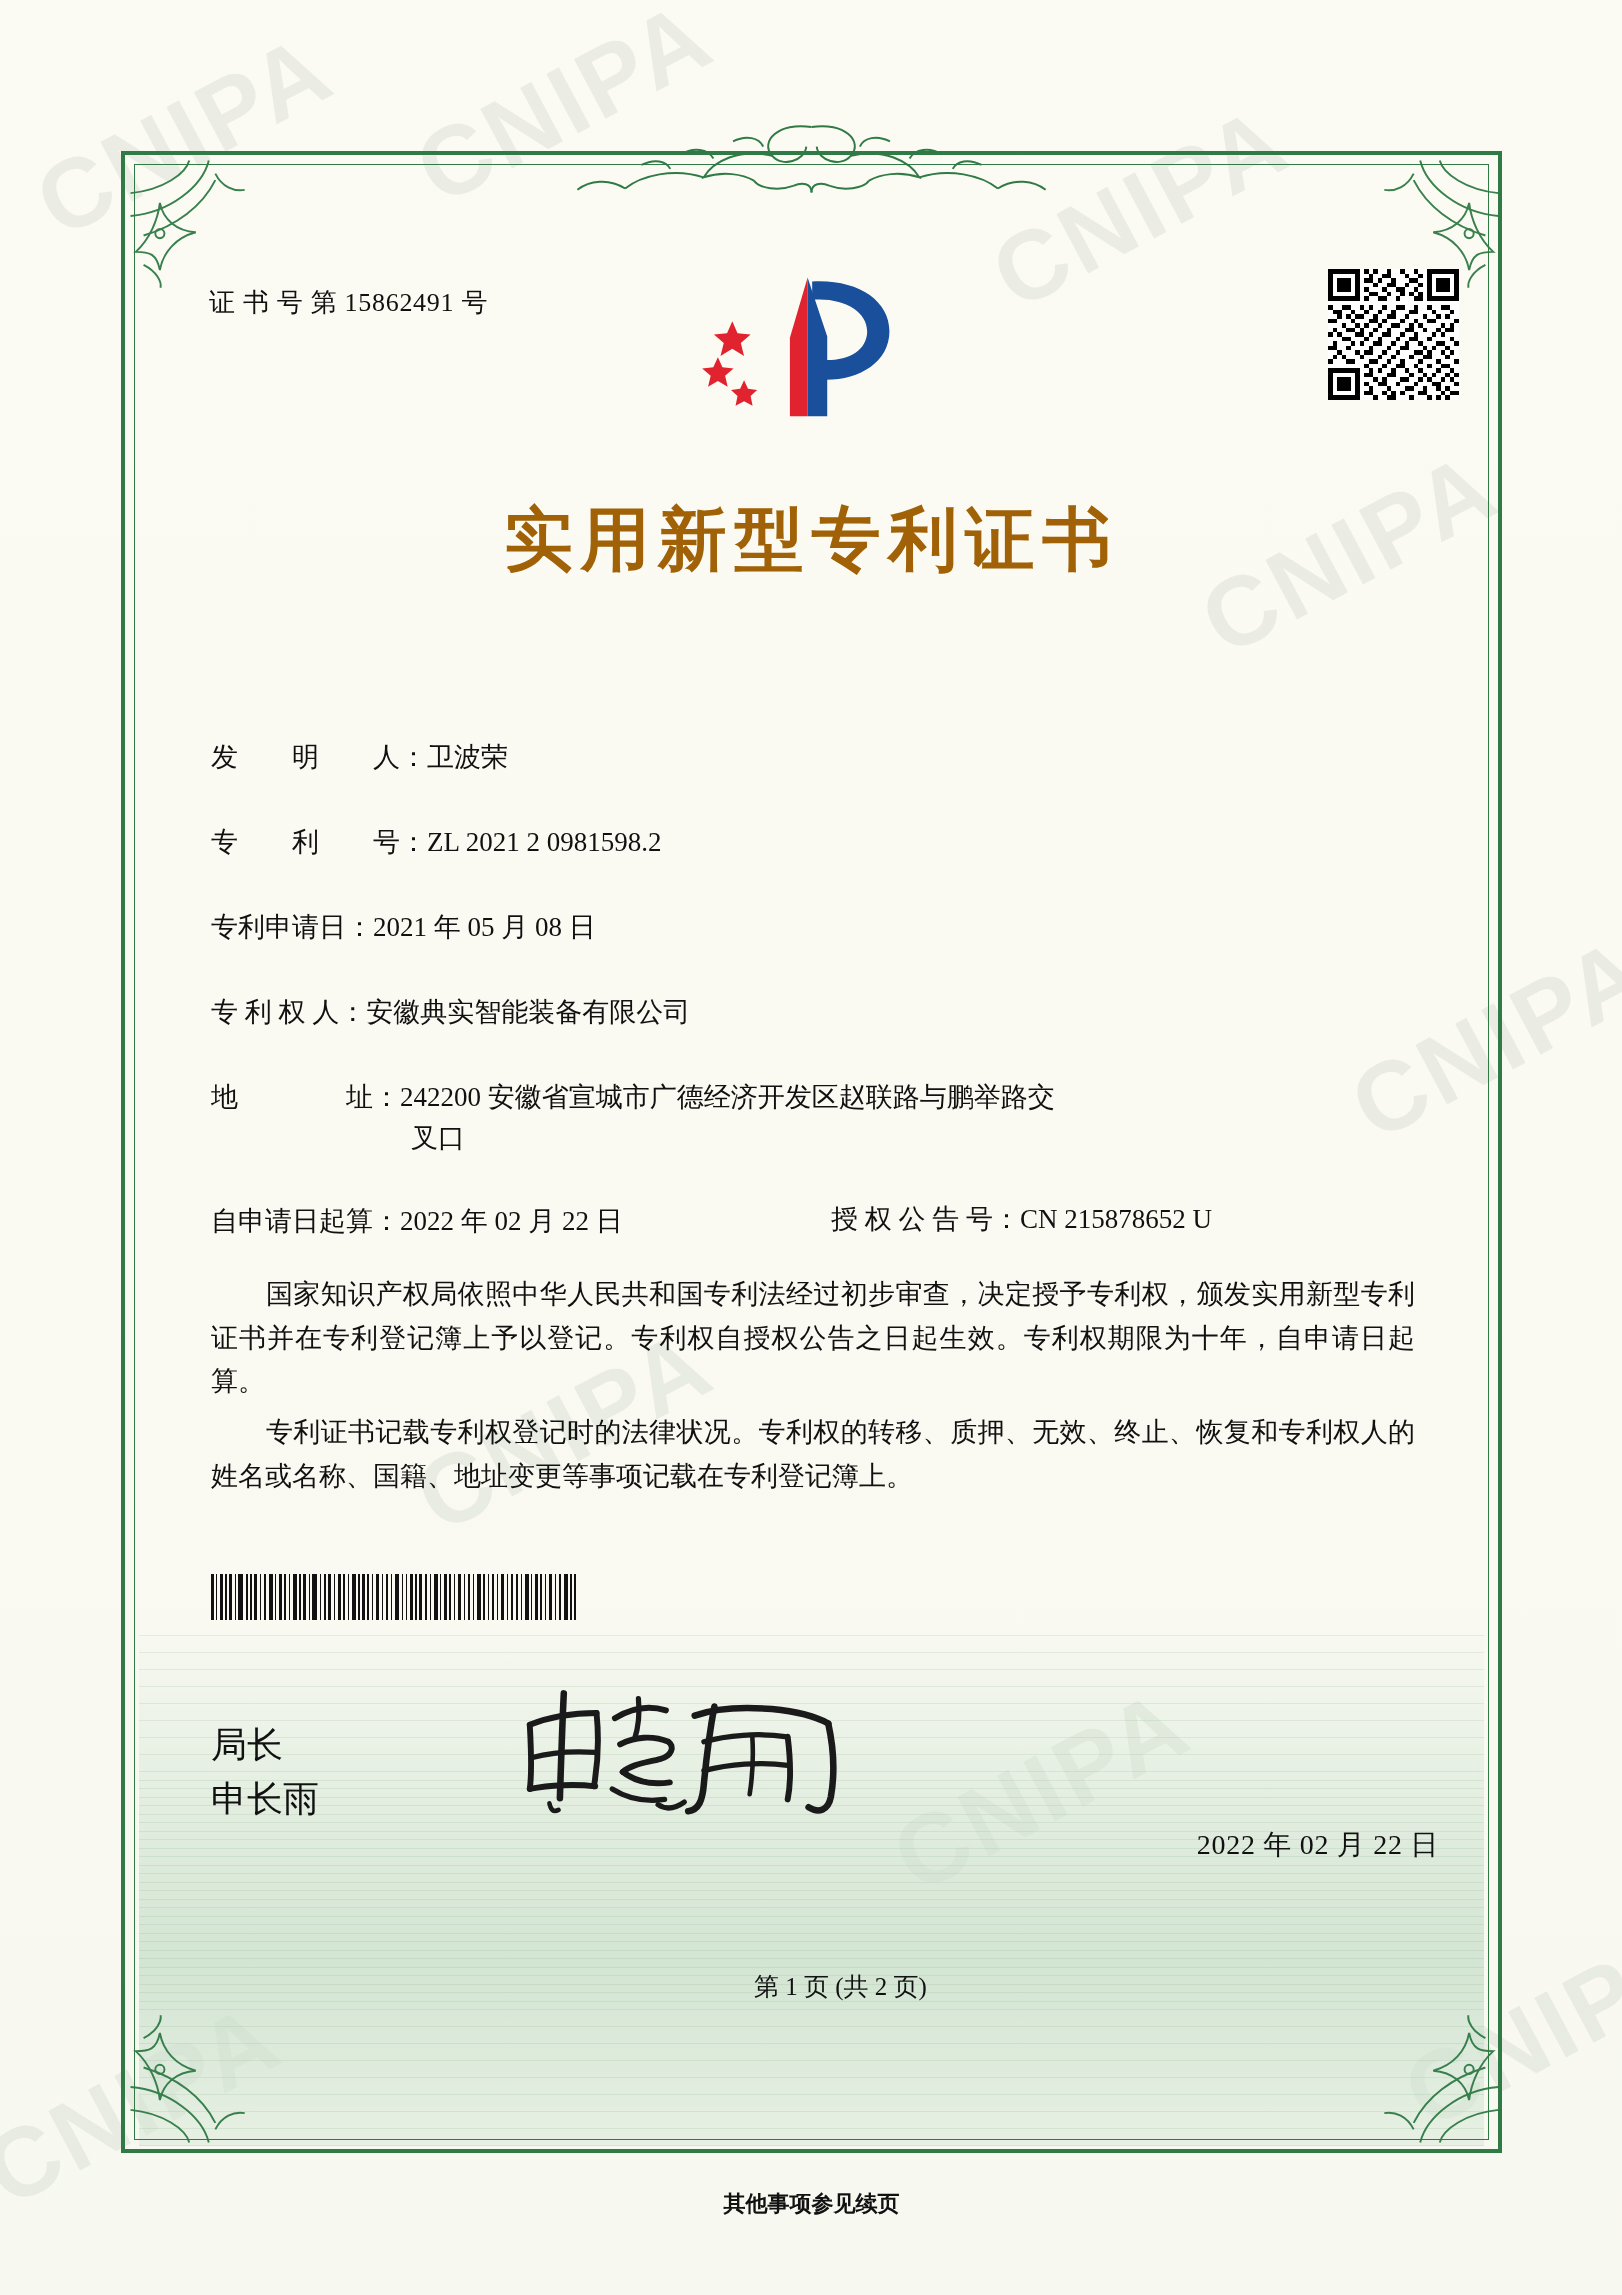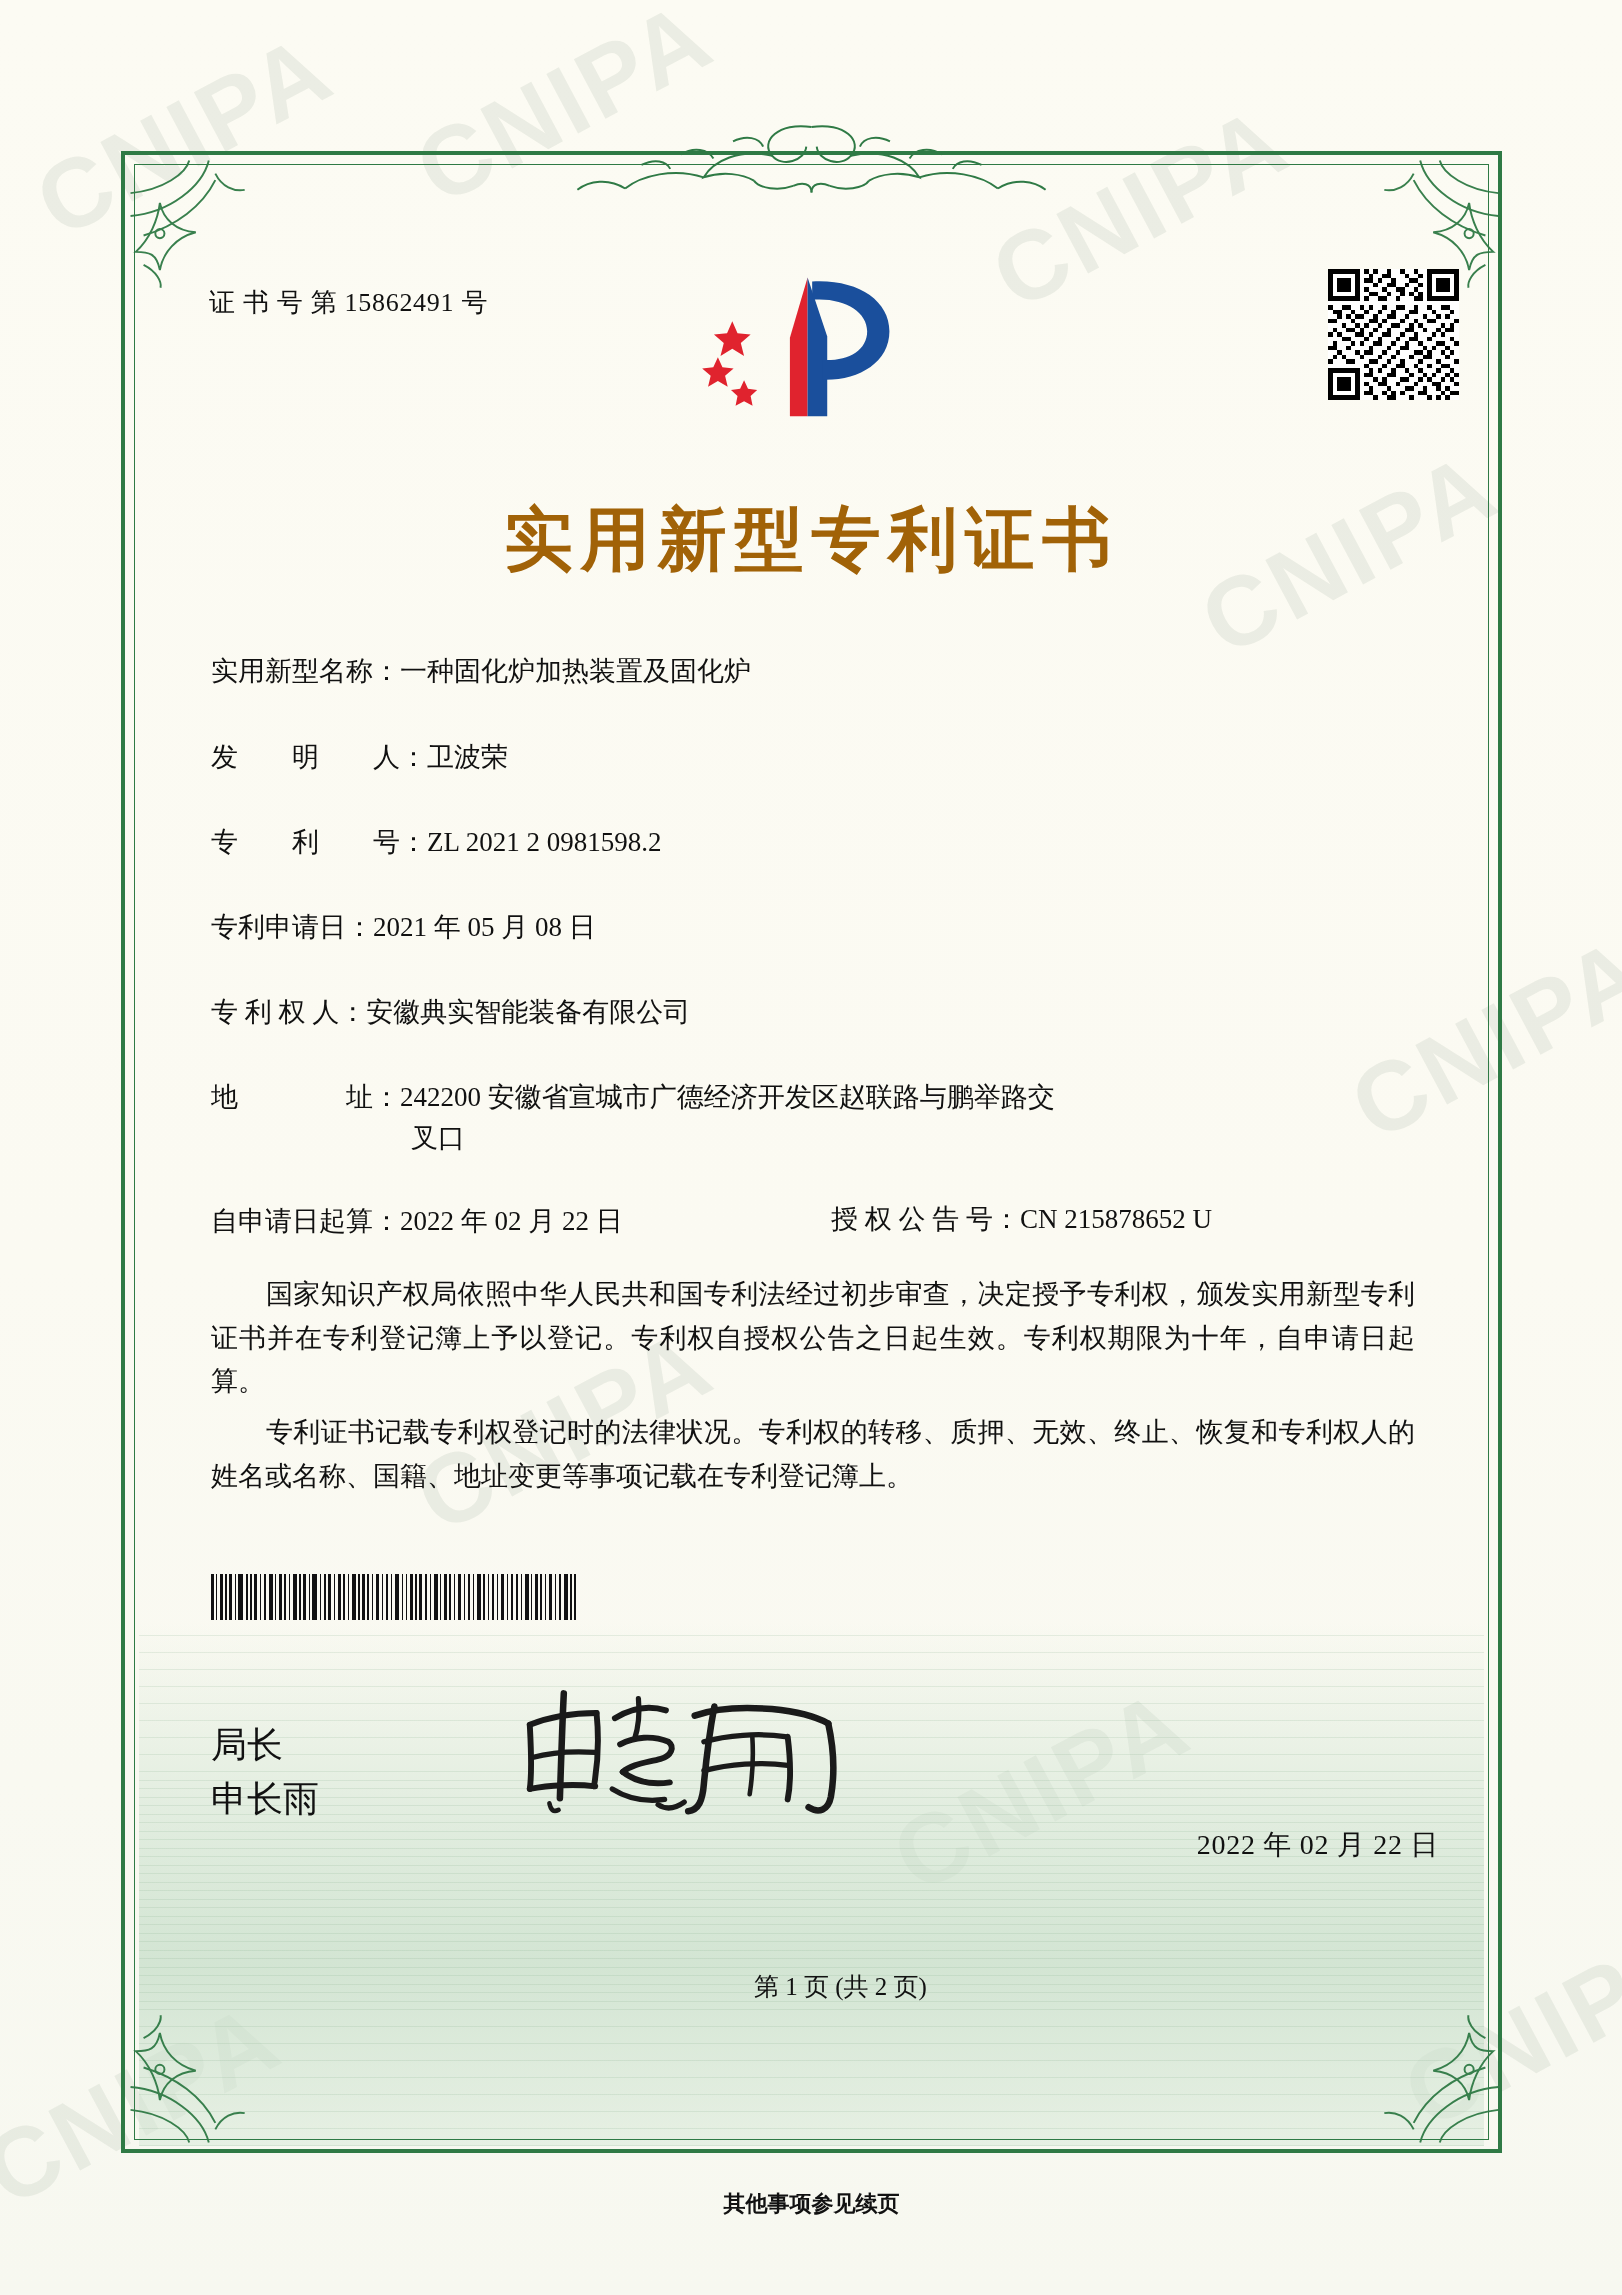--- a/index.html
+++ b/index.html
@@ -579,23 +579,20 @@
           <rect x="13" y="28" width="2" height="1"></rect>
           <rect x="18" y="28" width="1" height="1"></rect>
           <rect x="22" y="28" width="1" height="1"></rect>
           <rect x="24" y="28" width="1" height="1"></rect>
           <rect x="26" y="28" width="1" height="1"></rect>
       </g>
     </svg>
 
     <div id="main-title">实用新型专利证书</div>
 
-    <div class="field f1">
-      <span class="lbl">实用新型名称：</span><span class="val">一种固化炉加热装置及固化炉</span>
-    </div>
     <div class="field f2">
       <span class="lbl">发　　明　　人：</span><span class="val">卫波荣</span>
     </div>
     <div class="field f3">
       <span class="lbl">专　　利　　号：</span><span class="val">ZL 2021 2 0981598.2</span>
     </div>
     <div class="field f4">
       <span class="lbl">专利申请日：</span><span class="val">2021 年 05 月 08 日</span>
     </div>
     <div class="field f5">

